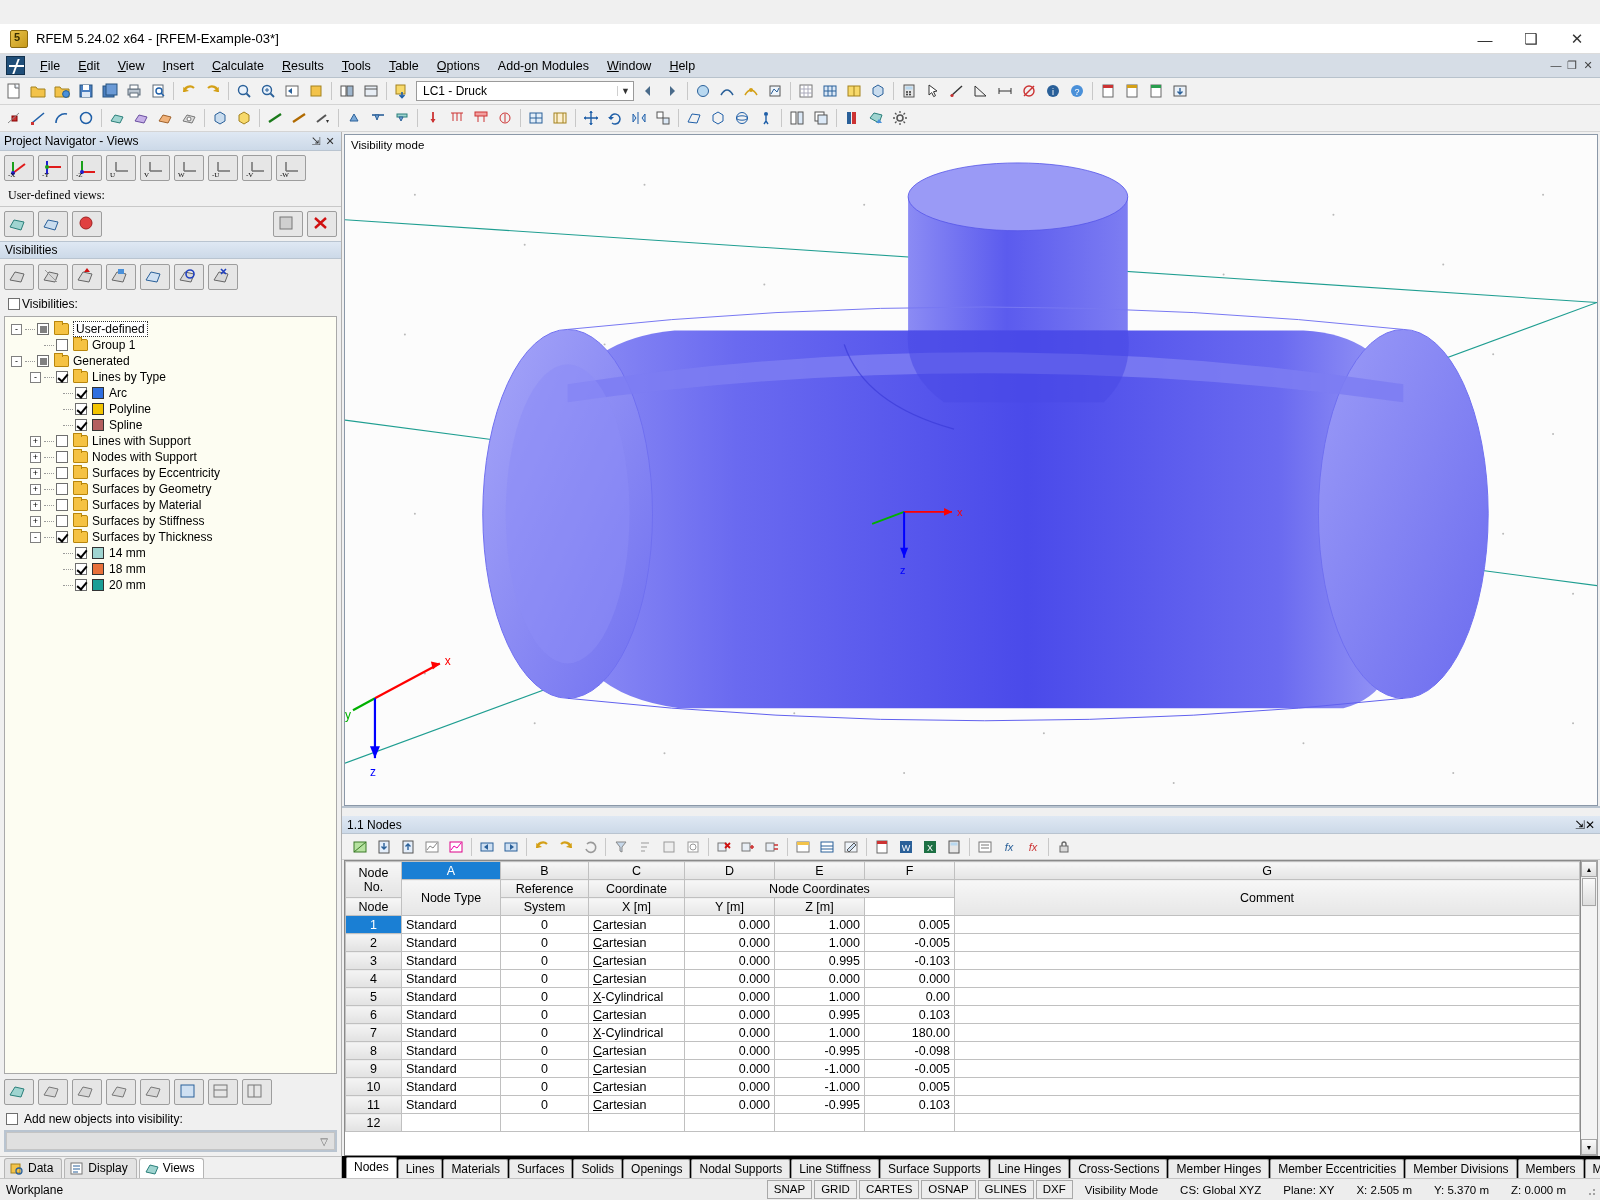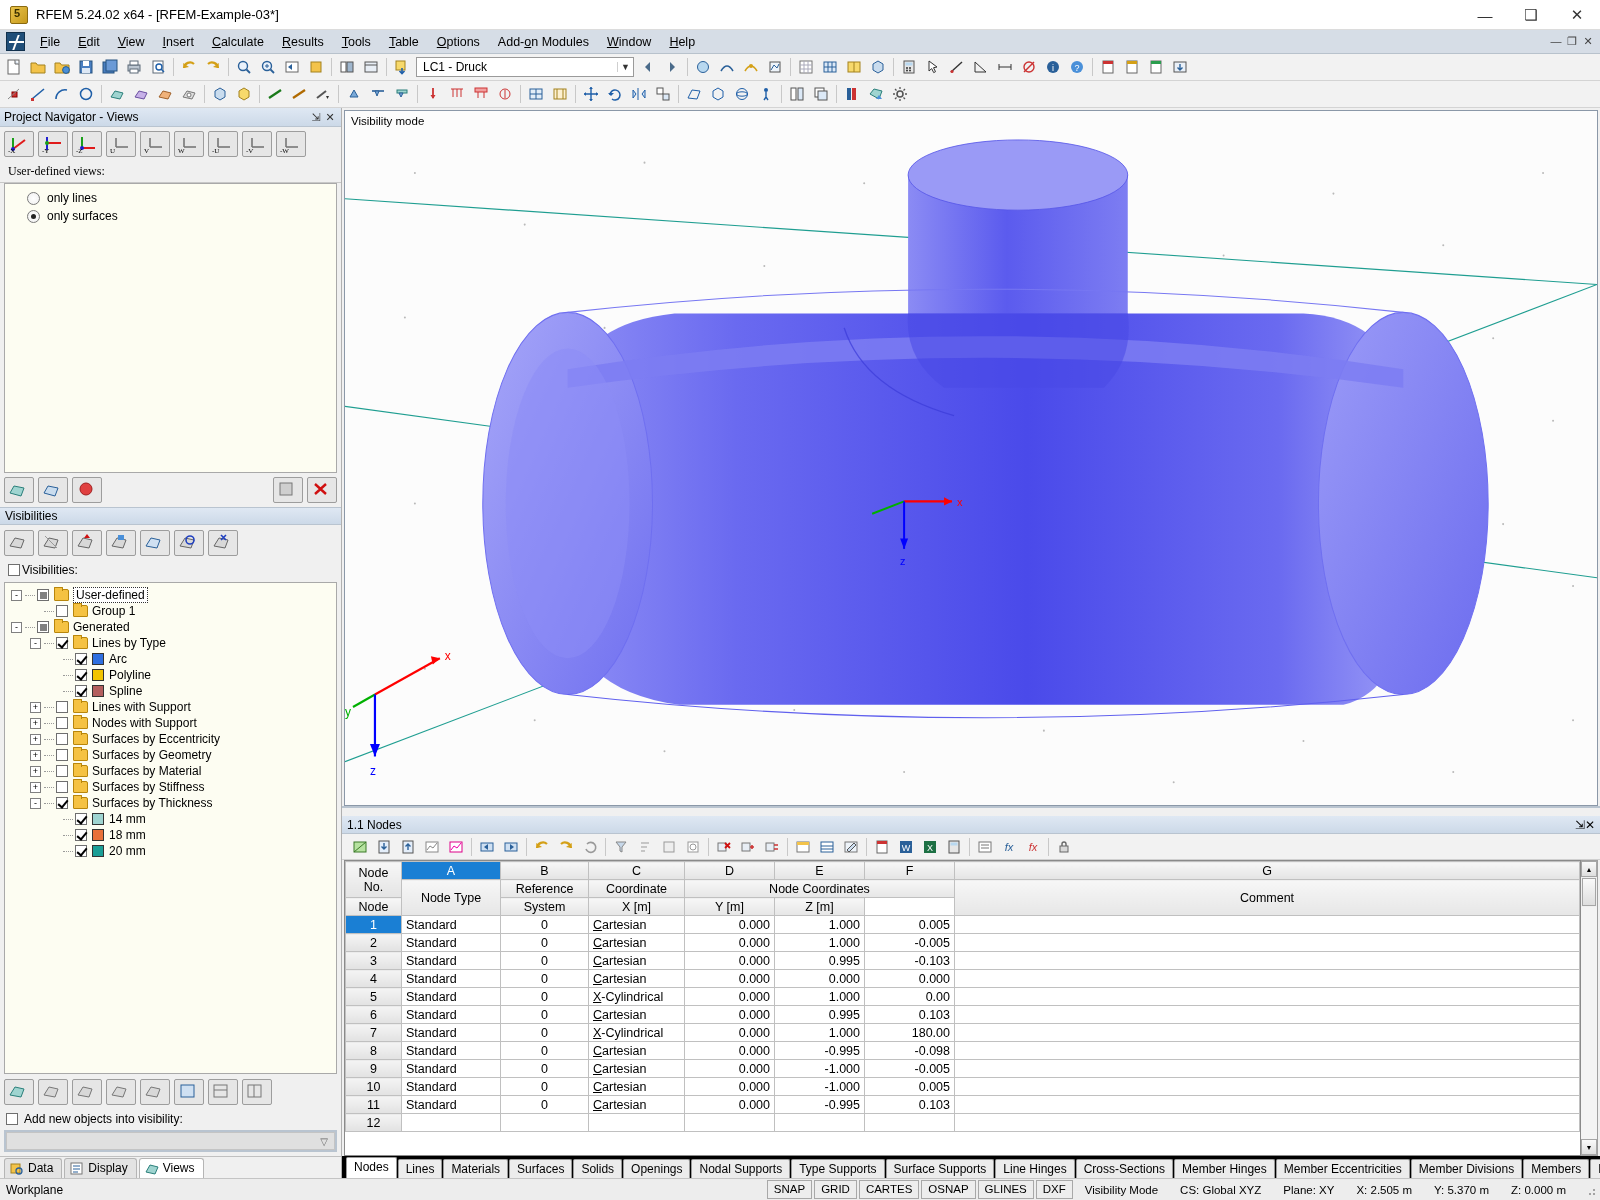--- a/index.html
+++ b/index.html
@@ -5,21 +5,21 @@
   * { box-sizing: border-box; margin:0; padding:0; }
   body {
     width:1600px; height:1200px; overflow:hidden;
     font-family:"Liberation Sans", sans-serif; font-size:12px;
     background:#f0f0f0; color:#000;
   }
   .app { width:1600px; height:1200px; display:flex; flex-direction:column; background:#f0f0f0; }
 
   
   .titlebar { height:30px; background:#ffffff; display:flex; align-items:center;
-              border-bottom:1px solid #dcdcdc; }
+              border-bottom:1px solid #dcdcdc;margin-top:24px; }
   .titlebar .tb-icon { width:18px; height:18px; margin:0 8px 0 10px; position:relative; }
   .tb-icon .b { position:absolute; inset:0; background:linear-gradient(135deg,#e8c24a,#c79a1c);
                 border:1px solid #8a6a10; border-radius:2px; }
   .tb-icon .b::after { content:"5"; position:absolute; left:3px; top:0px; font-size:11px;
                        color:#3a3000; font-weight:bold; }
   .titlebar .tb-title { font-size:13px; color:#000; }
   .titlebar .tb-btns { margin-left:auto; display:flex; height:100%; }
   .tb-btn { width:46px; height:30px; display:flex; align-items:center; justify-content:center;
             font-size:15px; color:#333; }
 
@@ -745,30 +745,20 @@
             <svg width="26" height="22">
                 <line x1="7" y1="14" x2="19" y2="14" stroke="#777" stroke-width="1.6"></line>
                 <line x1="7" y1="5" x2="7" y2="14" stroke="#777" stroke-width="1.6"></line>
               </svg>
             <span class="vlabel">-W</span>
             </div>
         </div>
         <div class="ud-label">User-defined views:</div>
       </div>
 
-      <div class="ud-list">
-        <div class="radio-row">
-          <span class="radio"></span>
-          <span>only lines</span>
-        </div>
-        <div class="radio-row">
-          <span class="radio on"></span>
-          <span>only surfaces</span>
-        </div>
-      </div>
 
       <div class="nav-btnrow">
         <div class="vbtn">
           <svg width="22" height="20">
               <path d="M3 14l4-7 10 2-3 8z" fill="#9fd4d0" stroke="#2a7f7a"></path>
             </svg>
           </div>
         <div class="vbtn">
           <svg width="22" height="20">
               <path d="M3 14l4-7 10 2-3 8z" fill="#c9dcee" stroke="#2a6099"></path>
@@ -1527,21 +1517,21 @@
         </div>
 
         <div class="tabstrip" id="tabstrip">
             <div class="dtab active">Nodes</div>
             <div class="dtab">Lines</div>
             <div class="dtab">Materials</div>
             <div class="dtab">Surfaces</div>
             <div class="dtab">Solids</div>
             <div class="dtab">Openings</div>
             <div class="dtab">Nodal Supports</div>
-            <div class="dtab">Type Supports</div>
+            <div class="dtab">Line Stiffness</div>
             <div class="dtab">Surface Supports</div>
             <div class="dtab">Line Hinges</div>
             <div class="dtab">Cross-Sections</div>
             <div class="dtab">Member Hinges</div>
             <div class="dtab">Member Eccentricities</div>
             <div class="dtab">Member Divisions</div>
             <div class="dtab">Members</div>
             <div class="dtab">Member Elastic Foundations</div>
           </div>
       </div>

